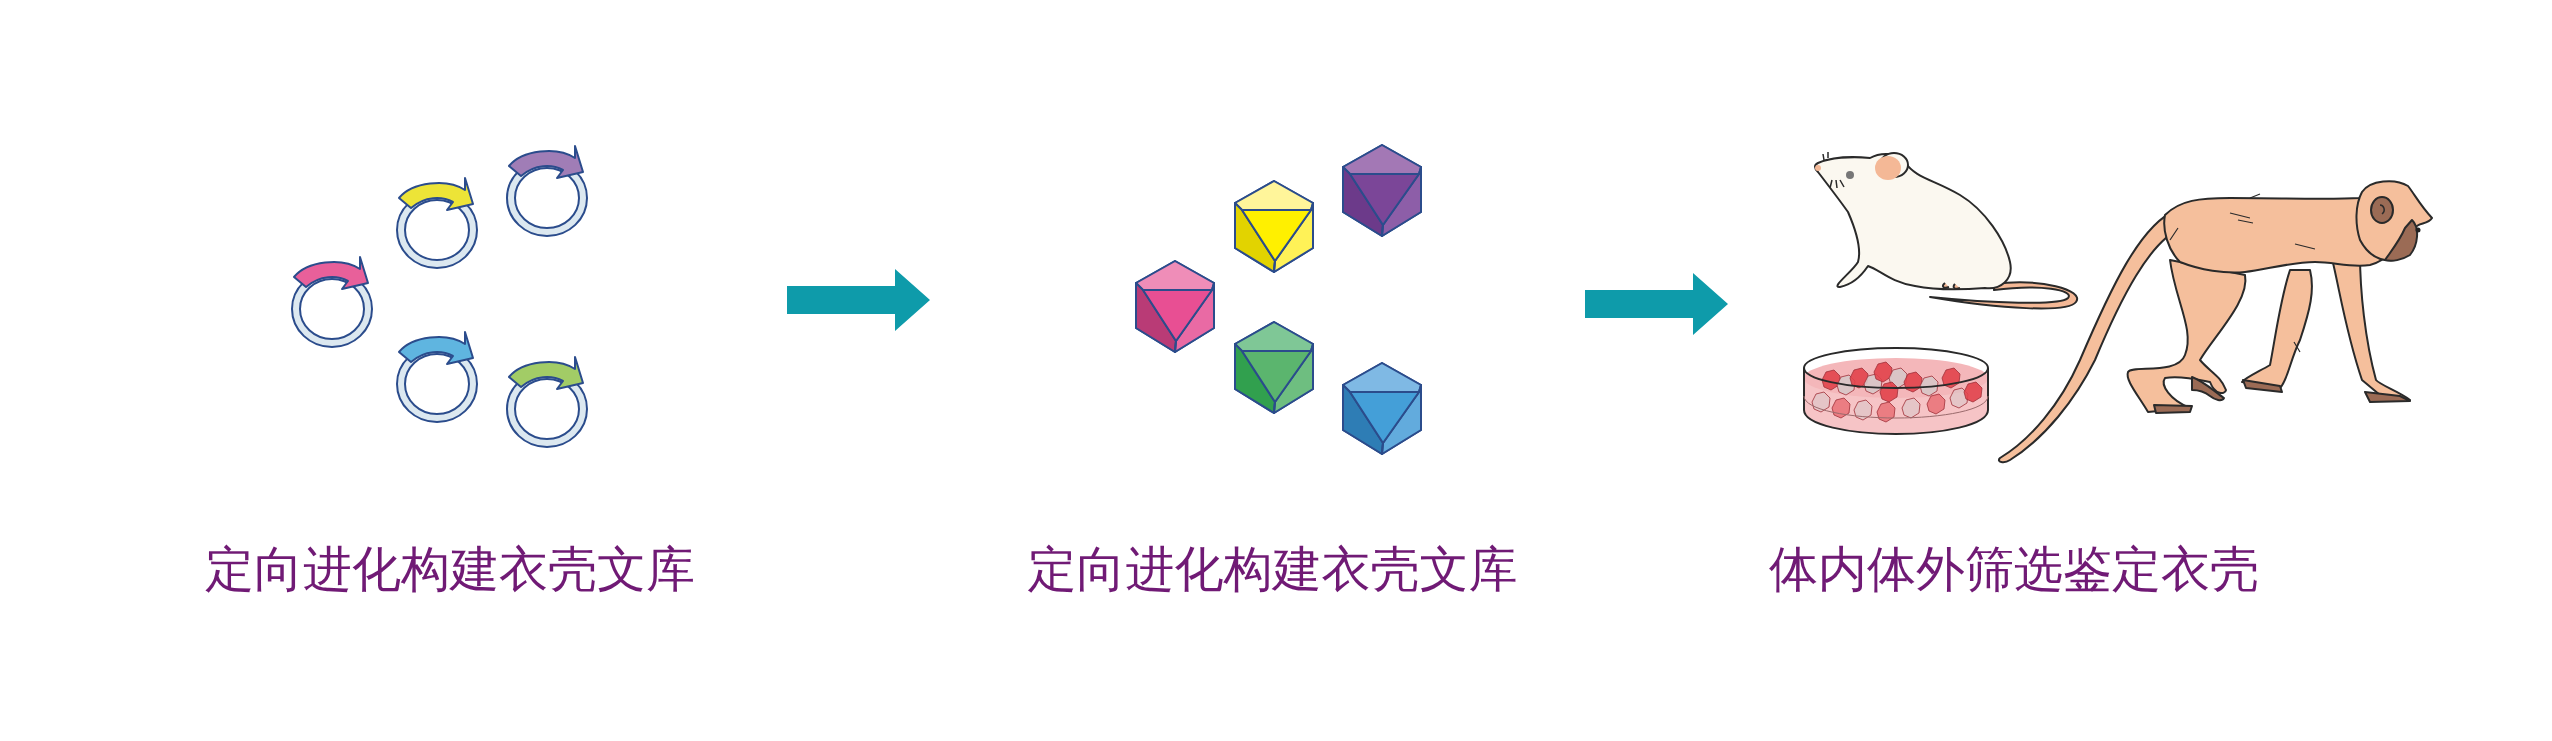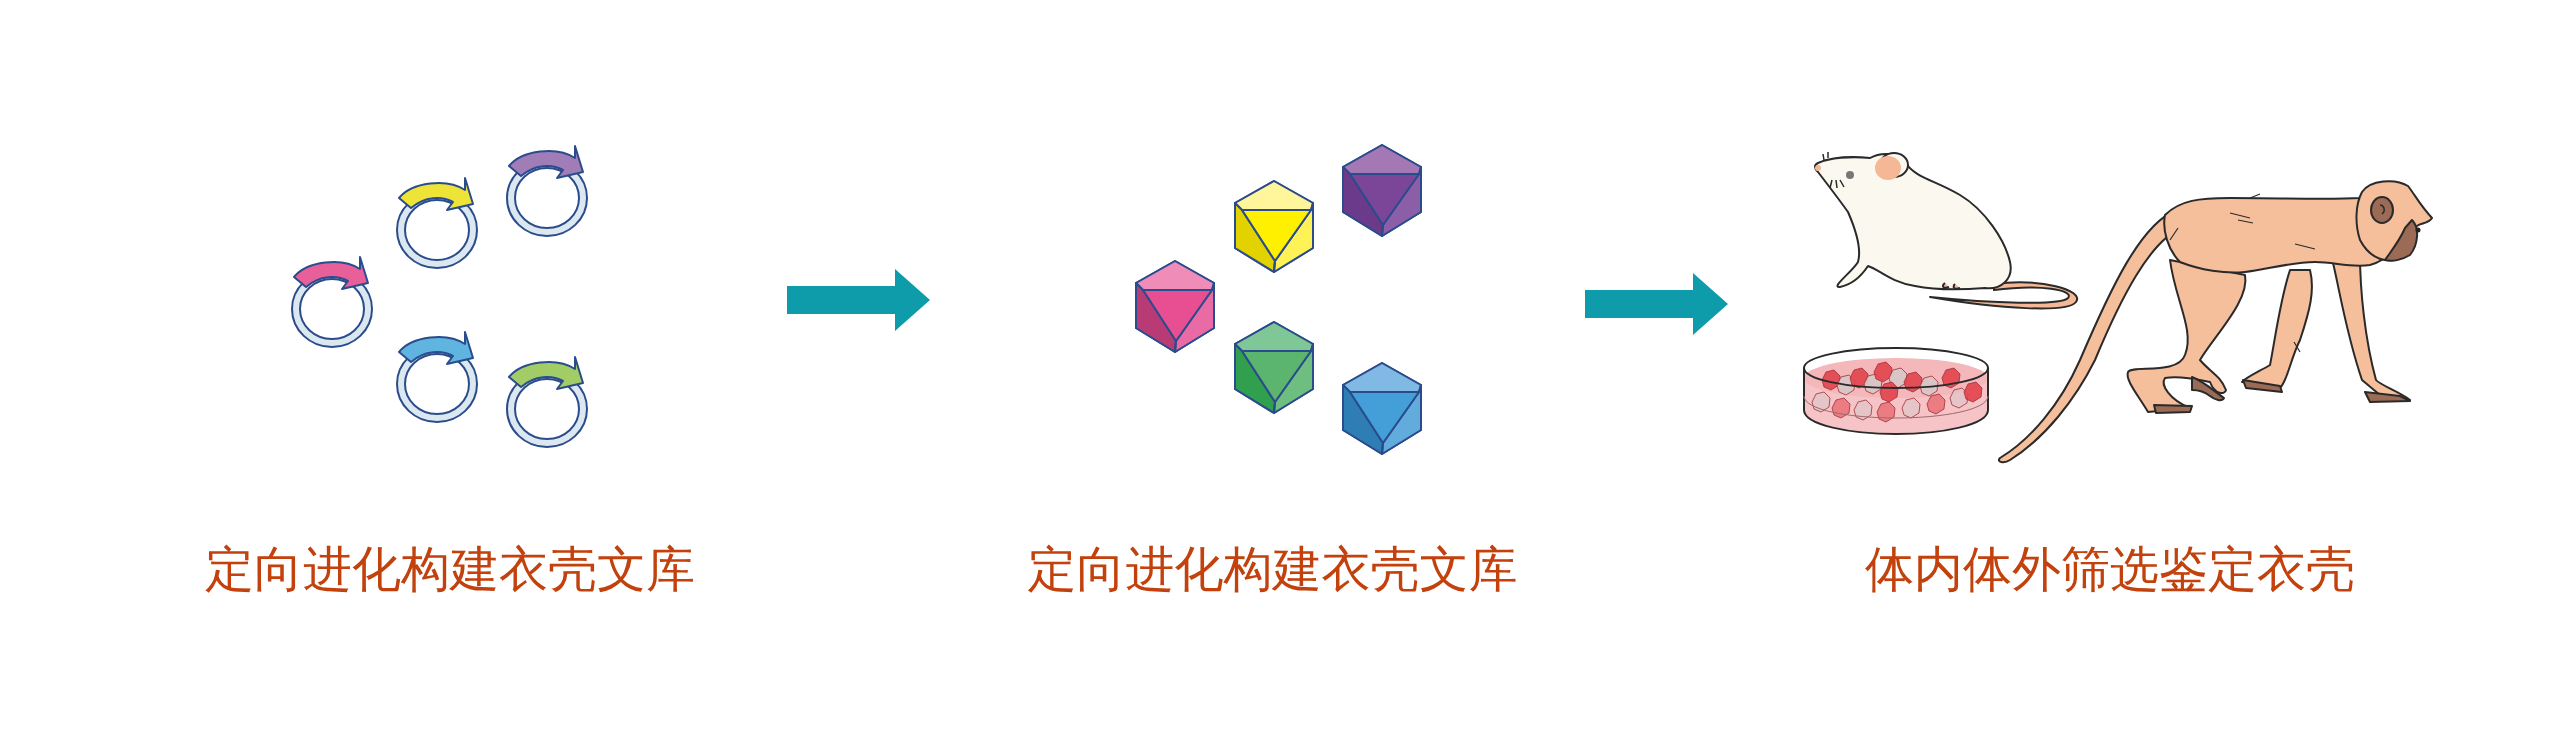--- a/index.html
+++ b/index.html
@@ -1,21 +1,21 @@
 <!DOCTYPE html>
 <html><head>
 <meta charset="utf-8">
 <style>
   html, body { margin:0; padding:0; background:#ffffff; }
   body { width:2552px; height:741px; position:relative; overflow:hidden; font-family:"DejaVu Sans","Liberation Sans",sans-serif; }
   #canvas { position:absolute; left:0; top:0; width:2552px; height:741px; }
-  .label { position:absolute; top:540px; height:60px; line-height:60px; font-size:49px; color:#c2410c; white-space:nowrap; text-align:center; }
+  .label { position:absolute; top:540px; height:60px; line-height:60px; font-size:49px; color:#701a75; white-space:nowrap; text-align:center; }
   #label-1 { left:190px; width:520px; }
   #label-2 { left:1010px; width:525px; }
-  #label-3 { left:1860px; width:500px; }
+  #label-3 { left:1764px; width:500px; }
 </style>
 </head>
 <body>
 
 <svg id="canvas" width="2552" height="741" viewBox="0 0 2552 741" xmlns="http://www.w3.org/2000/svg">
 
   <g id="plasmid-group">
       <g transform="translate(332,309)">
         <ellipse cx="0" cy="0" rx="40" ry="38" fill="#DCE8F0" stroke="#2B4C8C" stroke-width="2"></ellipse>
         <ellipse cx="0" cy="0" rx="32" ry="30" fill="#ffffff" stroke="#2B4C8C" stroke-width="2"></ellipse>

